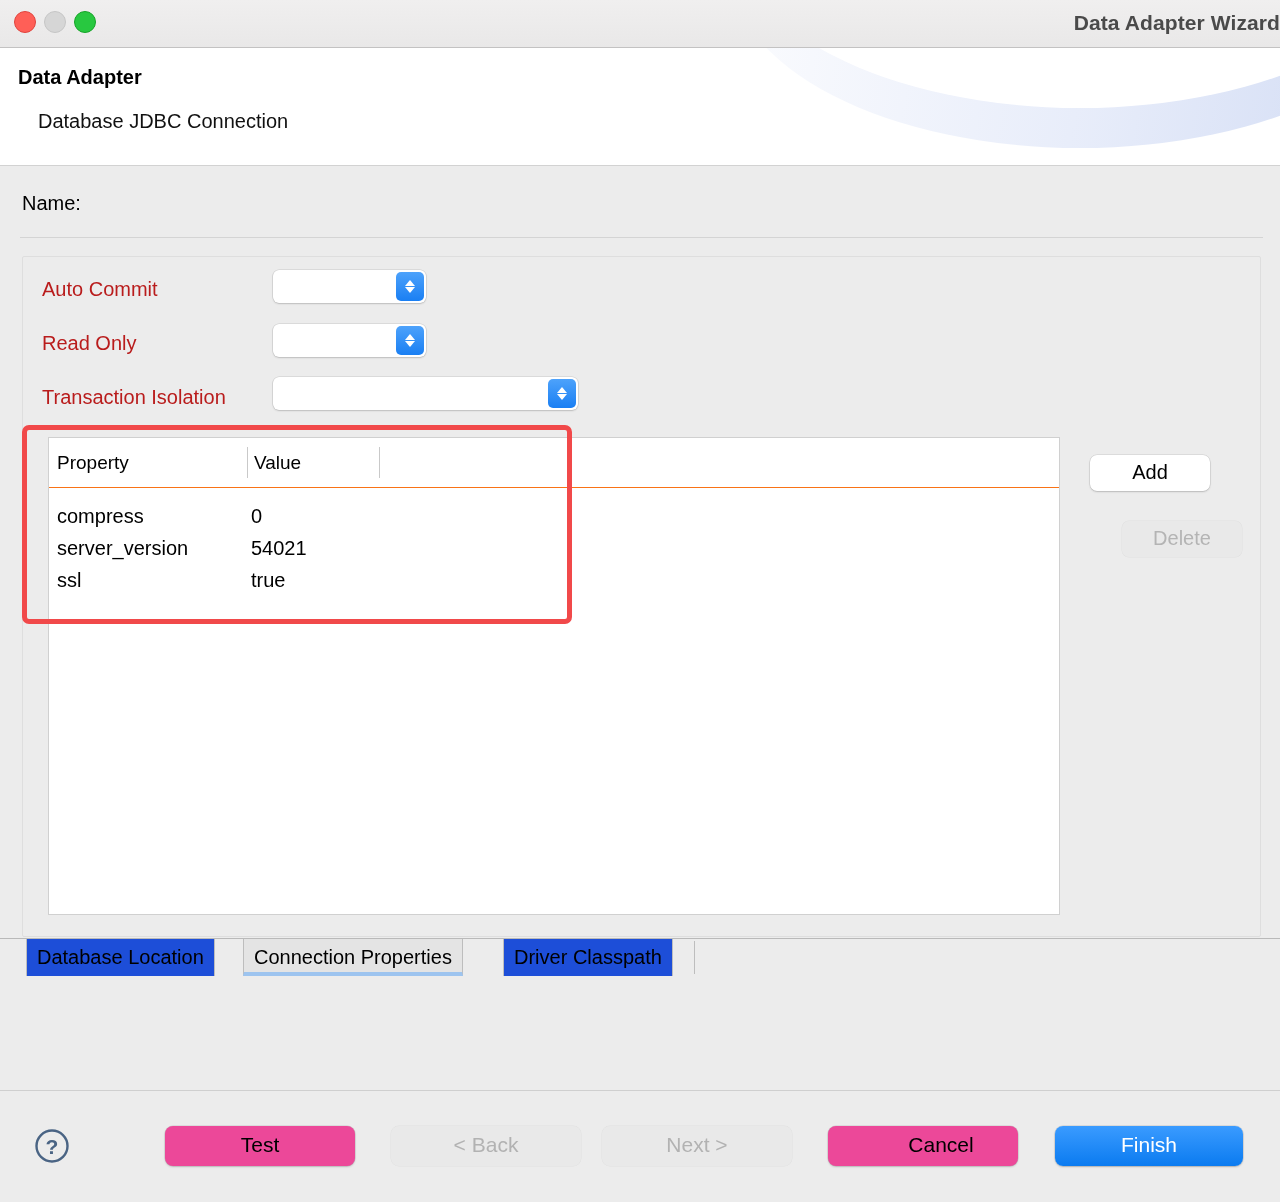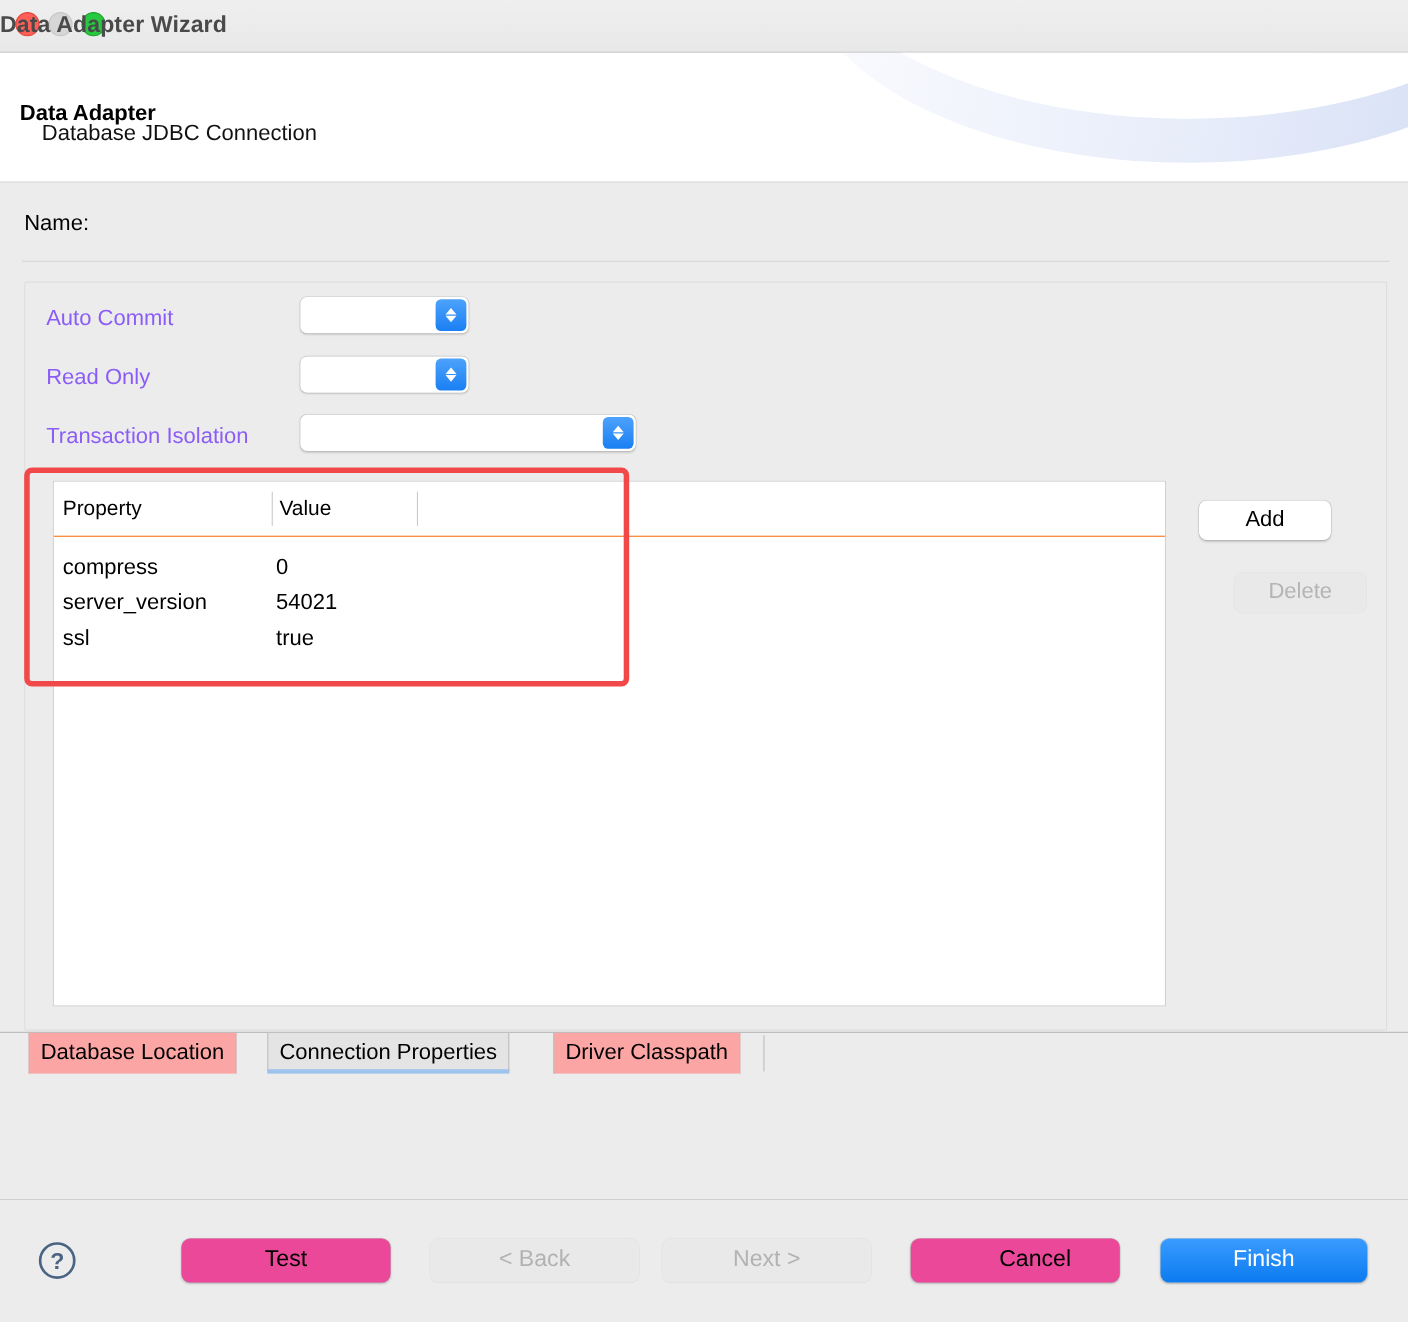--- a/index.html
+++ b/index.html
@@ -42,21 +42,21 @@
     box-sizing: border-box;
   }
   .light.close  { background: #ff5f57; border: 1px solid #e0443e; }
   .light.min    { background: #d6d6d6; border: 1px solid #c6c6c6; }
   .light.max    { background: #28c840; border: 1px solid #16a428; }
   .title-text {
     position: absolute;
     left: 0; top: 0;
     width: 1280px;
     line-height: 46px;
-    text-align: left;
+    text-align: right;
     font-size: 21px;
     font-weight: bold;
     color: #4a4a4a;
     letter-spacing: 0.1px;
   }
 
   
   .banner {
     position: absolute;
     left: 0; top: 48px;
@@ -84,21 +84,20 @@
     height: 360px;
     border-radius: 50%;
     background: #ffffff;
   }
   .hdr-title {
     position: absolute;
     left: 18px; top: 18px;
     font-size: 20px;
     font-weight: bold;
     color: #000000;
-    margin-top: 26px;
   }
   .hdr-sub {
     position: absolute;
     left: 38px; top: 62px;
     font-size: 20px;
     color: #111111;
   }
 
   
   .name-row {
@@ -144,21 +143,21 @@
     width: 1239px;
     height: 681px;
     border: 1px solid #dedede;
     border-radius: 2px;
     box-sizing: border-box;
     background: #ececec;
   }
   .form-label {
     position: absolute;
     font-size: 20px;
-    color: #8b5cf6;
+    color: #b91c1c;
     white-space: nowrap;
   }
 
   
   .combo {
     position: absolute;
     height: 33px;
     background: #ffffff;
     border-radius: 6px;
     box-sizing: border-box;
@@ -267,21 +266,21 @@
   }
   .tab {
     position: absolute;
     top: 1px;
     height: 37px;
     line-height: 36px;
     font-size: 20px;
     color: #000;
     padding: 0 10px;
     box-sizing: border-box;
-    background: #fca5a5;
+    background: #1d4ed8;
     border-left: 1px solid #bdbdbd;
     border-right: 1px solid #bdbdbd;
     white-space: nowrap;
   }
   .tab.active {
     background: #e4e4e4;
     border-bottom: 4px solid #9dc4ef;
   }
   .tab-endsep {
     position: absolute;

